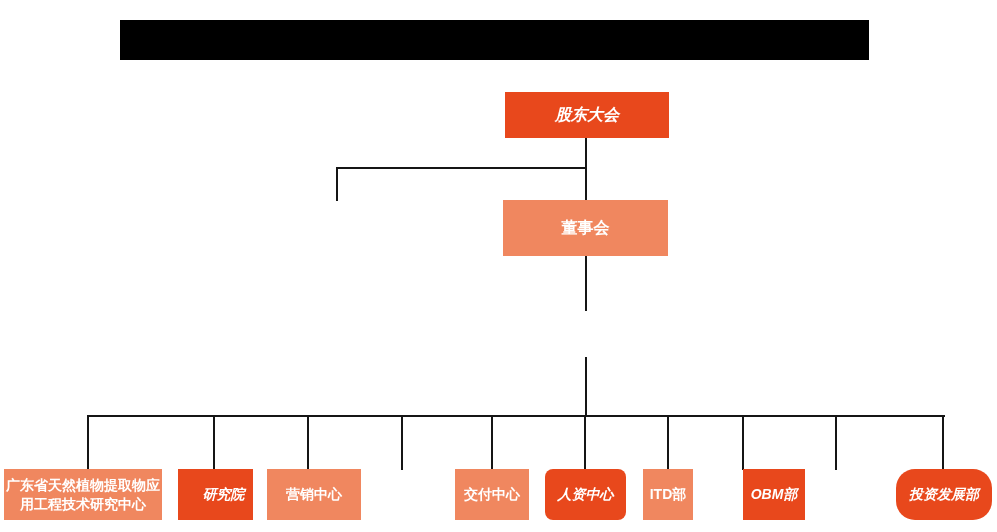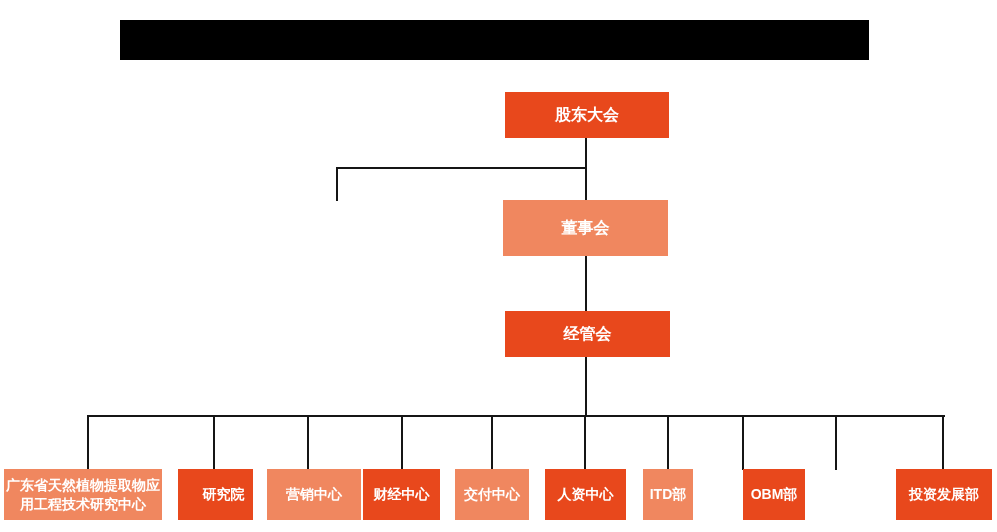--- a/index.html
+++ b/index.html
@@ -27,21 +27,21 @@
     position: absolute;
     display: flex;
     align-items: center;
     justify-content: center;
     color: #ffffff;
     font-weight: bold;
     font-size: 16px;
     text-align: center;
     box-sizing: border-box;
   }
-  .dark  { background: #E8481C; }
+  .dark  { background: #E8481C; font-style: italic; }
   .light { background: #F0875F; }
 
   
   .node-shareholders { left: 505px; top: 92px;  width: 164px; height: 46px; }
   .node-supervisors  { left: 254px; top: 200px; width: 166px; height: 47px; }
   .node-board        { left: 503px; top: 200px; width: 165px; height: 56px; }
   .node-management   { left: 505px; top: 311px; width: 165px; height: 46px; }
 
   
   .line {
@@ -75,25 +75,25 @@
   .dept {
     top: 469px;
     height: 51px;
     font-size: 14px;
   }
   .dept-0 { left: 4px;   width: 158px; font-size: 14px; line-height: 1.35; white-space: pre-line; }
   .dept-1 { left: 178px; width: 75px; padding-left: 16px; }
   .dept-2 { left: 267px; width: 94px; }
   .dept-3 { left: 363px; width: 77px; }
   .dept-4 { left: 455px; width: 74px; }
-  .dept-5 { left: 545px; width: 81px; }
+  .dept-5 { left: 545px; width: 81px; border-radius: 8px; }
   .dept-6 { left: 643px; width: 50px; }
   .dept-7 { left: 743px; width: 62px; }
   .dept-8 { left: 793px; width: 84px; }
-  .dept-9 { left: 896px; width: 96px; }
+  .dept-9 { left: 896px; width: 96px; border-radius: 19px; }
 </style>
 </head>
 <body>
 
 <div class="canvas">
 
   <div class="redacted-bar"></div>
 
   <div class="line vline l-sh-down"></div>
   <div class="line hline l-branch1"></div>
@@ -115,36 +115,30 @@
   <div class="line vline drop drop-9"></div>
 
   <div class="node dark node-shareholders">
     <span>股东大会</span>
   </div>
 
   <div class="node light node-board">
     <span>董事会</span>
   </div>
 
-  <div class="node dark node-management">
-    <span>经管会</span>
-  </div>
 
   <div class="node light dept dept-0">
     <span>广东省天然植物提取物应
 用工程技术研究中心</span>
   </div>
   <div class="node dark dept dept-1">
     <span>研究院</span>
   </div>
   <div class="node light dept dept-2">
     <span>营销中心</span>
-  </div>
-  <div class="node dark dept dept-3">
-    <span>财经中心</span>
   </div>
   <div class="node light dept dept-4">
     <span>交付中心</span>
   </div>
   <div class="node dark dept dept-5">
     <span>人资中心</span>
   </div>
   <div class="node light dept dept-6">
     <span>ITD部</span>
   </div>

